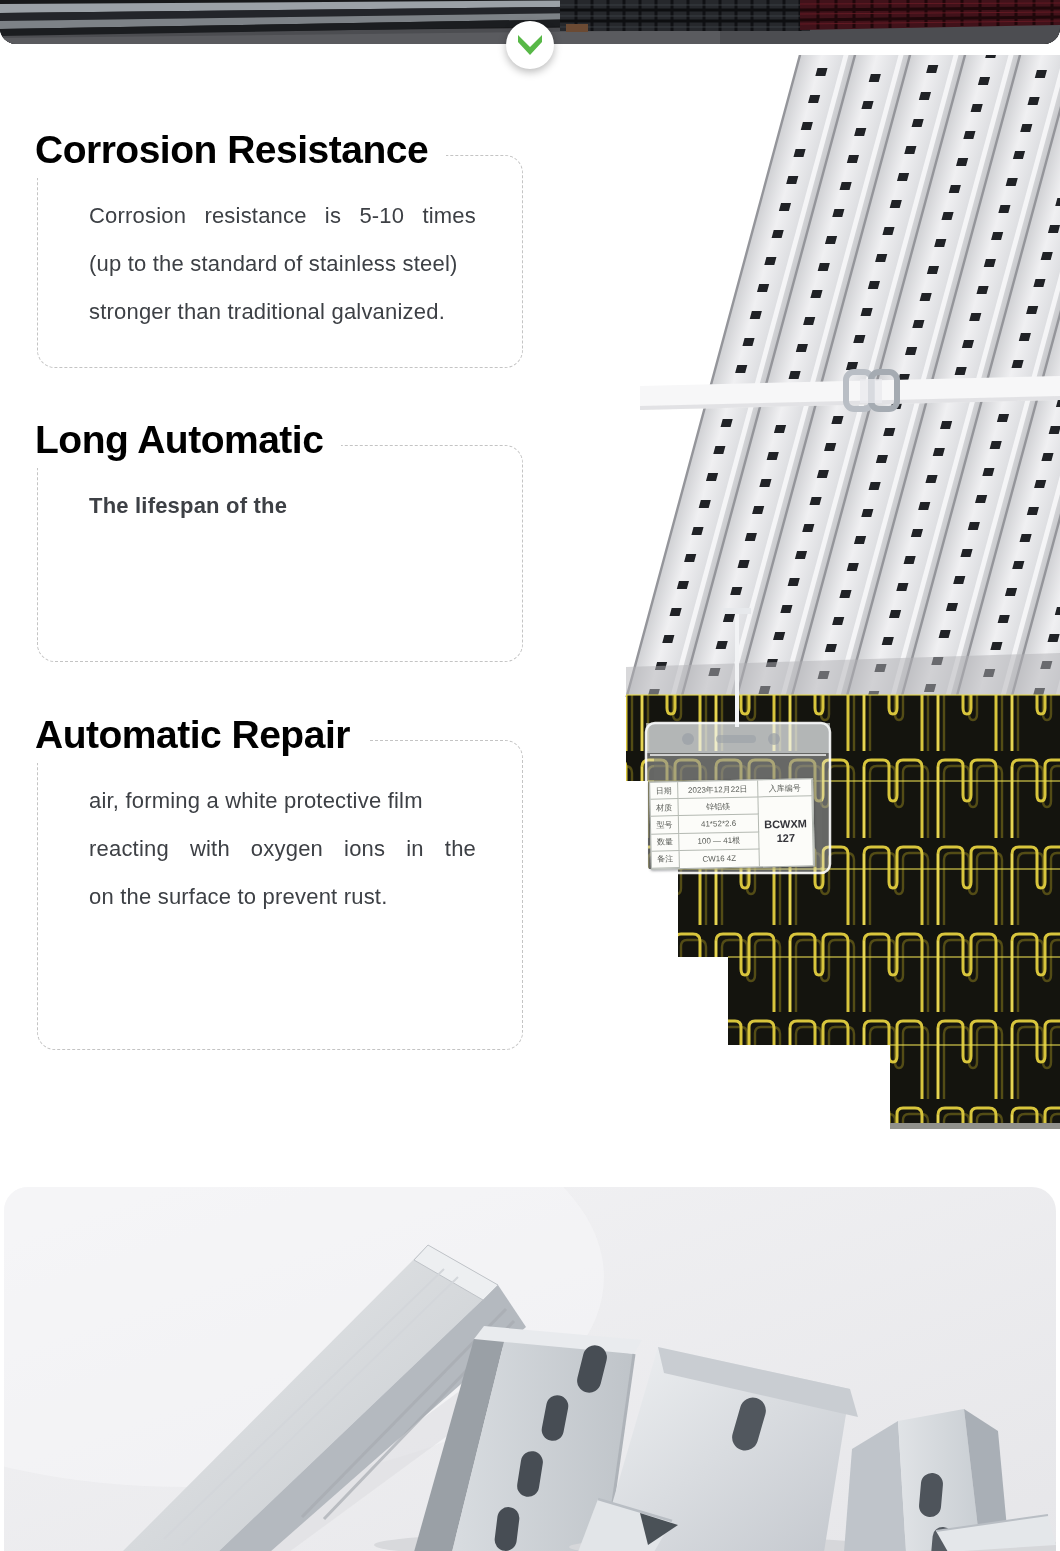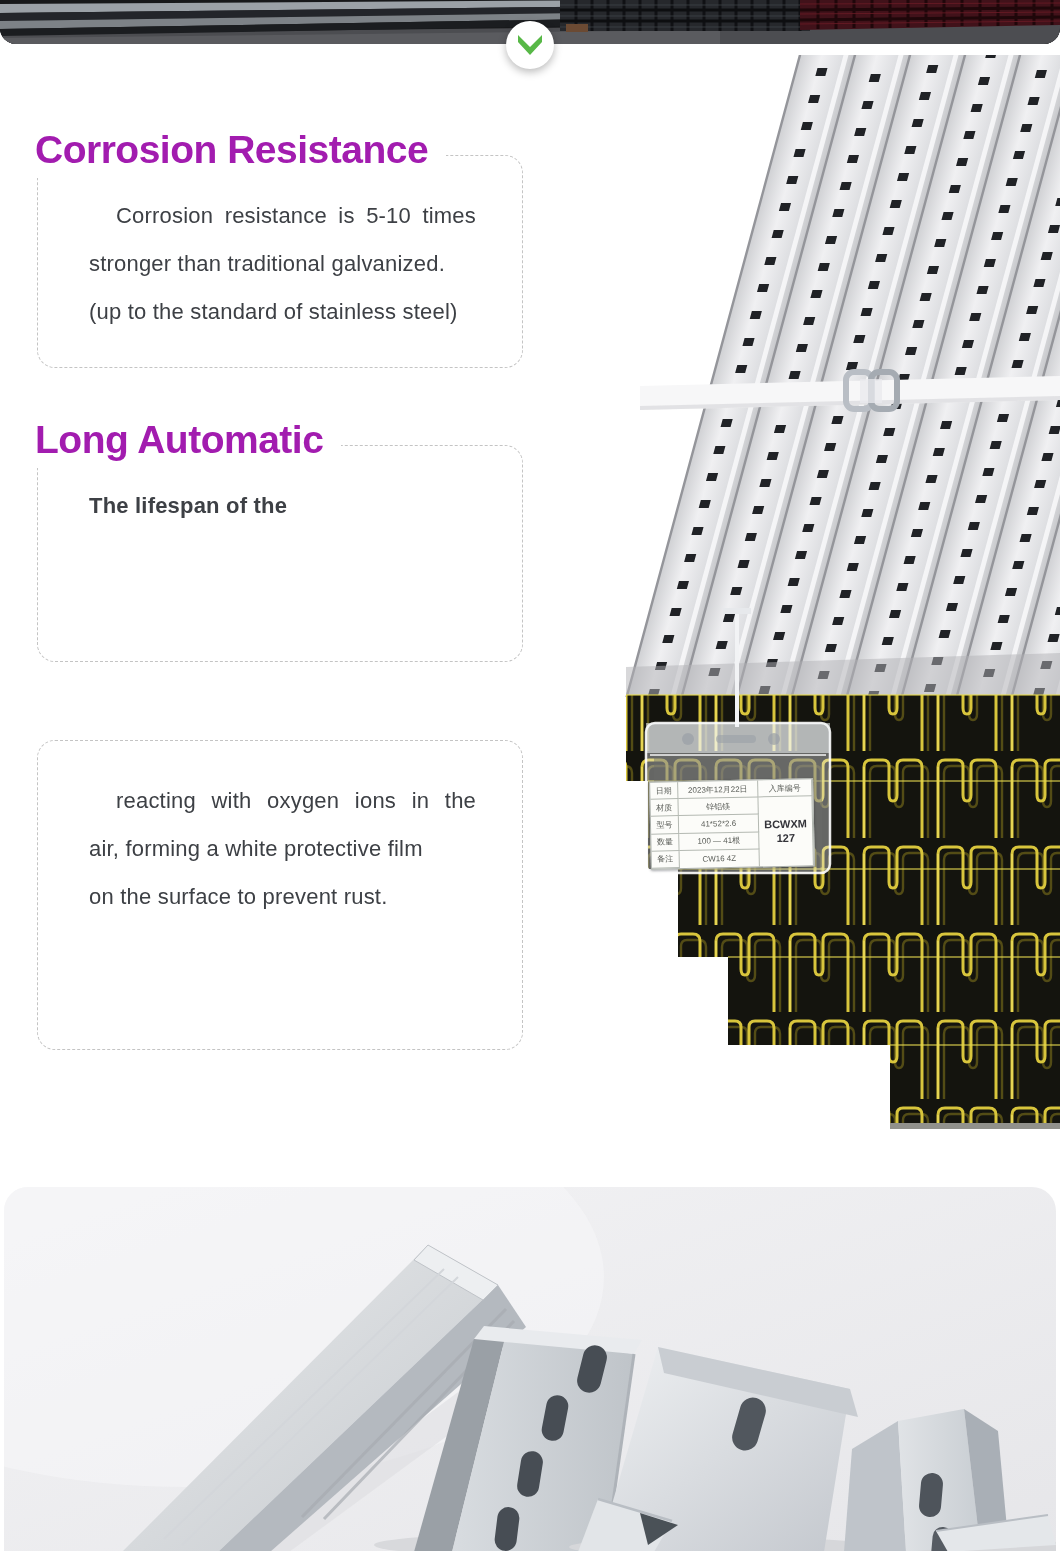--- a/index.html
+++ b/index.html
@@ -20,24 +20,24 @@
   .feature{position:absolute;width:486px;}
   .f1{left:37px;top:155px;}
   .f2{left:37px;top:445px;}
   .f3{left:37px;top:740px;}
   .fbox{box-sizing:border-box;width:486px;border:1px dashed #c4c4c4;border-radius:18px;
         padding:36px 46px 0 51px;background:#fff;}
   .f1 .fbox{height:213px;}
   .f2 .fbox{height:217px;font-weight:bold;}
   .f3 .fbox{height:310px;}
   .ln{margin:0;font-size:22px;line-height:48px;color:#3d4045;letter-spacing:.2px;}
-  .j{text-align:justify;text-align-last:justify;margin-left:27px;}
+  .j{text-align:justify;text-align-last:justify;}
   .ftitle{position:absolute;top:-27px;left:-2px;margin:0;background:#fff;
           padding:0 18px 6px 0;font-size:39px;line-height:1.12;font-weight:bold;
-          letter-spacing:-.5px;color:#a21caf;}
+          letter-spacing:-.5px;color:#000000;}
 
   
   .right-photo{position:absolute;left:560px;top:55px;width:500px;height:1075px;}
 
   
   .tag-label{position:absolute;left:650px;top:780px;width:162px;height:86px;z-index:5;
              background:#fcfcf9;border:1px solid #a9aea9;box-shadow:0 1px 3px rgba(0,0,0,.35);
              transform:rotate(-1.2deg);display:grid;grid-template-columns:28px 80px 1fr;
              grid-template-rows:repeat(5,1fr);font-size:8px;color:#5a5d58;}
   .tag-label .c{border-right:1px solid #b4b9b2;border-bottom:1px solid #b4b9b2;
@@ -174,39 +174,40 @@
     <div class="c">41*52*2.6</div>
     <div class="c">数量</div>
     <div class="c">100 — 41根</div>
     <div class="c">备注</div>
     <div class="c">CW16 4Z</div>
   </div>
 
   <div class="feature f1">
     <div class="fbox">
       <p class="ln j">Corrosion resistance is 5-10 times</p>
+      <p class="ln">(up to the standard of stainless steel)</p>
       <p class="ln">stronger than traditional galvanized.</p>
-      <p class="ln">(up to the standard of stainless steel)</p>
     </div>
     <h2 class="ftitle">Corrosion Resistance</h2>
   </div>
 
   <div class="feature f2">
     <div class="fbox">
       <p class="ln">The lifespan of the</p>
     </div>
     <h2 class="ftitle">Long Automatic</h2>
   </div>
 
   <div class="feature f3">
     <div class="fbox">
+      <p class="ln">air, forming a white protective film</p>
       <p class="ln j">reacting with oxygen ions in the</p>
-      <p class="ln">air, forming a white protective film</p>
       <p class="ln">on the surface to prevent rust.</p>
     </div>
+    <h2 class="ftitle">Automatic Repair</h2>
   </div>
 
   <div class="bottom-photo">
     <svg width="1052" height="365" viewBox="0 0 1052 365">
       <defs>
         <linearGradient id="bg2" x1="0" y1="0" x2="1" y2="1">
           <stop offset="0" stop-color="#f3f3f5"></stop>
             <stop offset="1" stop-color="#e6e6e9"></stop>
         </linearGradient>
         <linearGradient id="mt" x1="0" y1="0" x2="1" y2="1">

